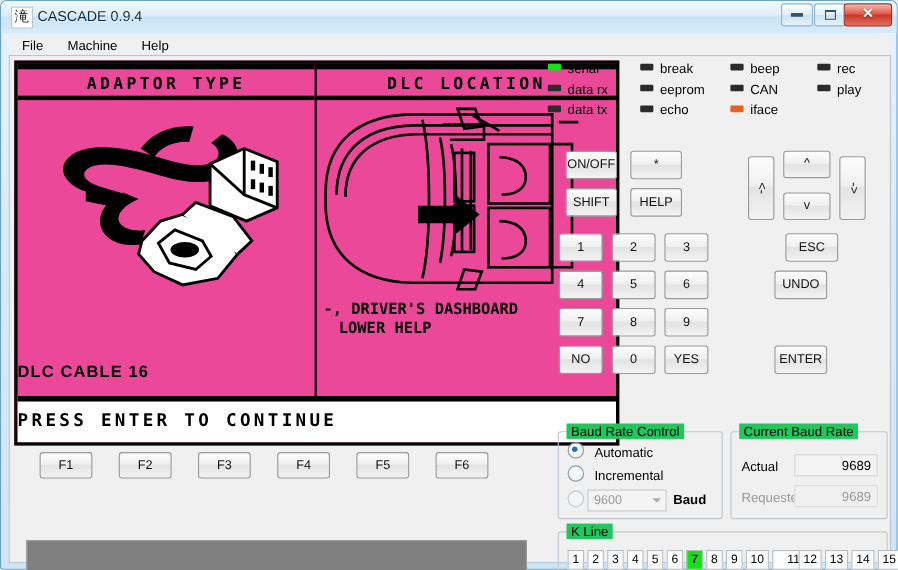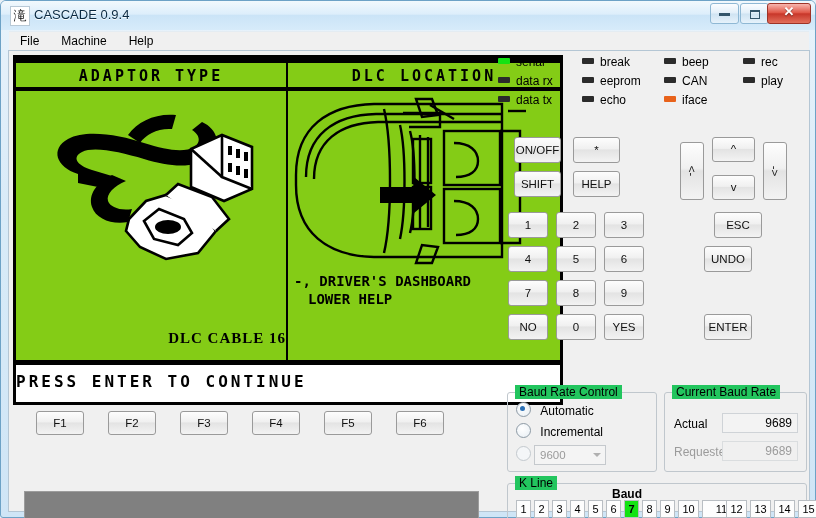--- a/index.html
+++ b/index.html
@@ -69,38 +69,38 @@
 
   
   #client{
     position:absolute;left:7px;top:49px;width:802px;height:462px;
     background:#f0f0f0;border:1px solid #b4c6d4;box-sizing:border-box;
   }
 
   
   #lcd{
     position:absolute;left:4px;top:4px;width:550px;height:350px;
-    background:#84cc16;border:3px solid #000;box-sizing:border-box;
+    background:#ec4899;border:3px solid #000;box-sizing:border-box;
   }
   .lcd-col{position:absolute;top:0;width:50%;height:100%;box-sizing:border-box;}
   #lcd-left{left:0;border-right:2px solid #000;}
   #lcd-right{left:50%;}
   .lcd-hdr{
     position:relative;height:33px;border-bottom:4px solid #000;border-top:5px solid #000;
     box-sizing:border-box;
   }
   .lcd-hdr span{
     position:absolute;left:0;right:0;top:4px;text-align:center;
     font-family:"DejaVu Sans Mono", monospace;
     font-weight:bold;font-size:15px;letter-spacing:3px;color:#000;
   }
   .lcd-body{position:relative;height:263px;overflow:hidden;}
   .lcd-caption{
-    position:absolute;left:0;right:0;bottom:6px;text-align:right;
-    font-family:Liberation Serif, serif;font-weight:bold;font-size:15px;
+    position:absolute;left:0;right:0;bottom:6px;text-align:left;
+    font-family:Liberation Sans, sans-serif;font-weight:bold;font-size:15px;
     letter-spacing:1px;color:#000;line-height:19px;
   }
   #dlc-loc-text{
     position:absolute;left:6px;right:2px;bottom:46px;
     font-family:"DejaVu Sans Mono", monospace;font-weight:bold;font-size:14px;
     letter-spacing:0px;color:#000;line-height:18px;text-align:left;
   }
   #dlc-loc-text .l2{padding-left:14px;display:block;}
   #lcd-footer{
     position:absolute;left:0;bottom:0;width:100%;height:42px;
@@ -175,21 +175,21 @@
   #baud-select{
     position:absolute;left:26px;top:52px;width:72px;height:20px;
     background:#f4f4f4;border:1px solid #c5c9cd;box-sizing:border-box;
     font-size:11.5px;color:#9a9a9a;line-height:18px;padding-left:5px;
   }
   #baud-select .arrow{
     position:absolute;right:4px;top:7px;width:0;height:0;
     border-left:4px solid transparent;border-right:4px solid transparent;
     border-top:4px solid #b0b0b0;
   }
-  #baud-unit{position:absolute;left:104px;top:54px;font-size:12px;font-weight:bold;color:#000;margin-top:40px;}
+  #baud-unit{position:absolute;left:104px;top:54px;font-size:12px;font-weight:bold;color:#000;}
 
   .field-lbl{position:absolute;left:9px;font-size:12px;color:#000;}
   .field-lbl.dis{color:#9b9b9b;}
   .field-val{
     position:absolute;right:8px;height:20px;width:76px;
     background:#f3f3f3;border:1px solid #cfd3d7;box-sizing:border-box;
     text-align:right;padding-right:5px;line-height:18px;font-size:12px;color:#000;
   }
   .field-val.dis{color:#9b9b9b;background:#f0f0f0;border-color:#dadddf;}
 

